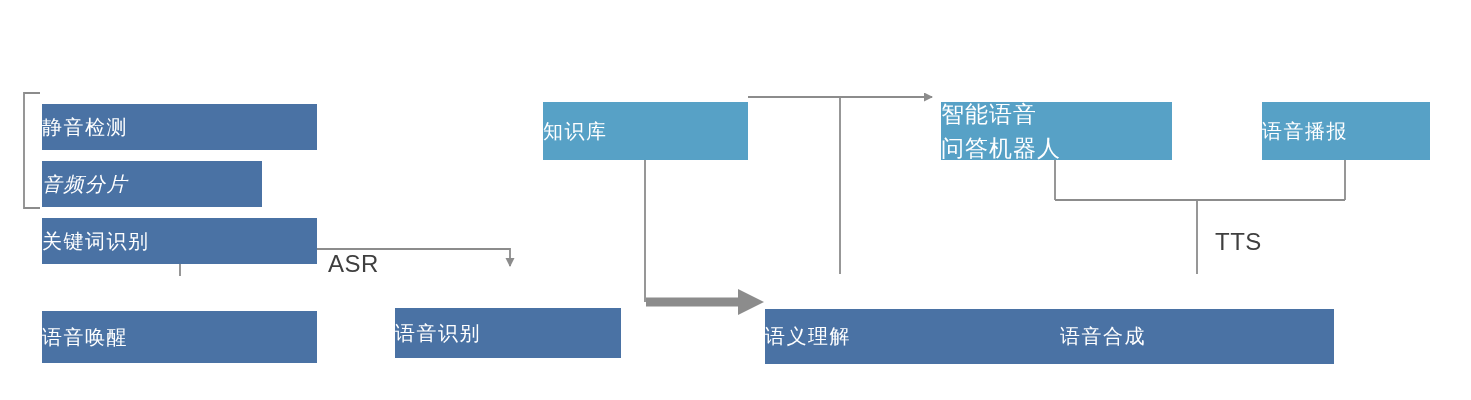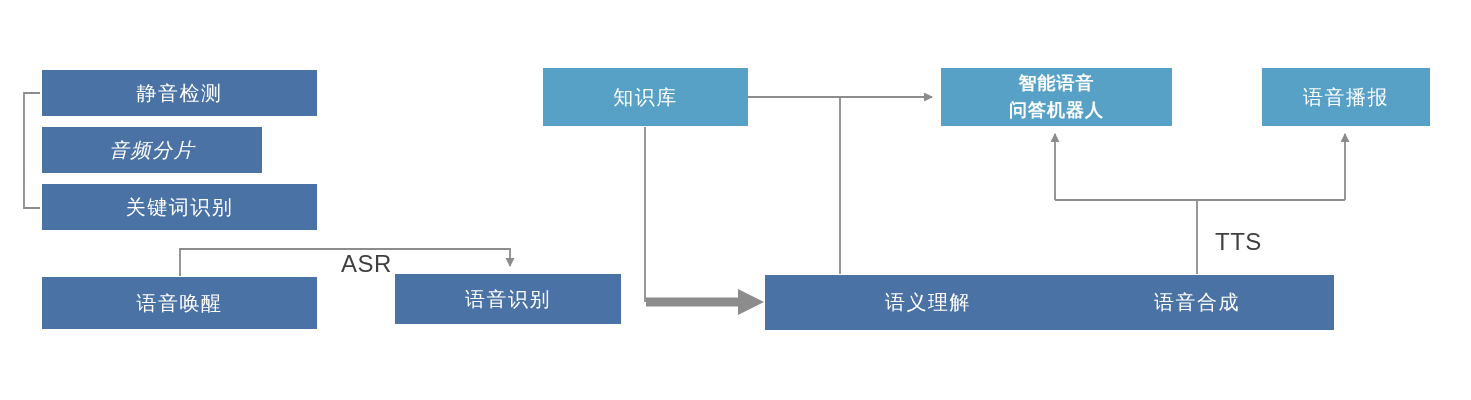--- a/index.html
+++ b/index.html
@@ -23,30 +23,31 @@
     stroke: var(--line, #8c8c8c);
     stroke-width: 1.8;
     fill: none;
   }
   .edge.thick { stroke-width: 9; }
   .arrowhead { fill: var(--line, #8c8c8c); stroke: none; }
   .box {
     position: absolute;
     display: flex;
     flex-direction: column;
-    align-items: center;
+    align-items: flex-start;
     justify-content: center;
     text-align: center;
     color: var(--box-text, #ffffff);
     font-size: 20px;
     letter-spacing: 1.5px;
+    margin-top: 34px;
   }
   .box.dark { background: var(--dark-box, #4a72a4); }
   .box.light { background: var(--light-box, #57a1c6); }
-  .box.two-line { font-size: 18px; line-height: 1.5; letter-spacing: 1px; font-weight: bold; }
+  .box.two-line { font-size: 23px; line-height: 1.5; letter-spacing: 1px; }
   .edge-label {
     position: absolute;
     color: var(--label-text, #3f3f3f);
     font-size: 24px;
     letter-spacing: 0.5px;
   }
 </style>
 </head>
 <body>
 
@@ -106,16 +107,16 @@
     <span>语音播报</span>
   </div>
 
   <div class="box dark" style="left:765px; top:275px; width:326px; height:55px;">
     <span>语义理解</span>
   </div>
   <div class="box dark" style="left:1060px; top:275px; width:274px; height:55px;">
     <span>语音合成</span>
   </div>
 
-  <div class="edge-label" style="left:341px; top:250px;">ASR</div>
+  <div class="edge-label" style="left:328px; top:250px;">ASR</div>
   <div class="edge-label" style="left:1215px; top:228px;">TTS</div>
 
 </div>
 
 </body></html>

